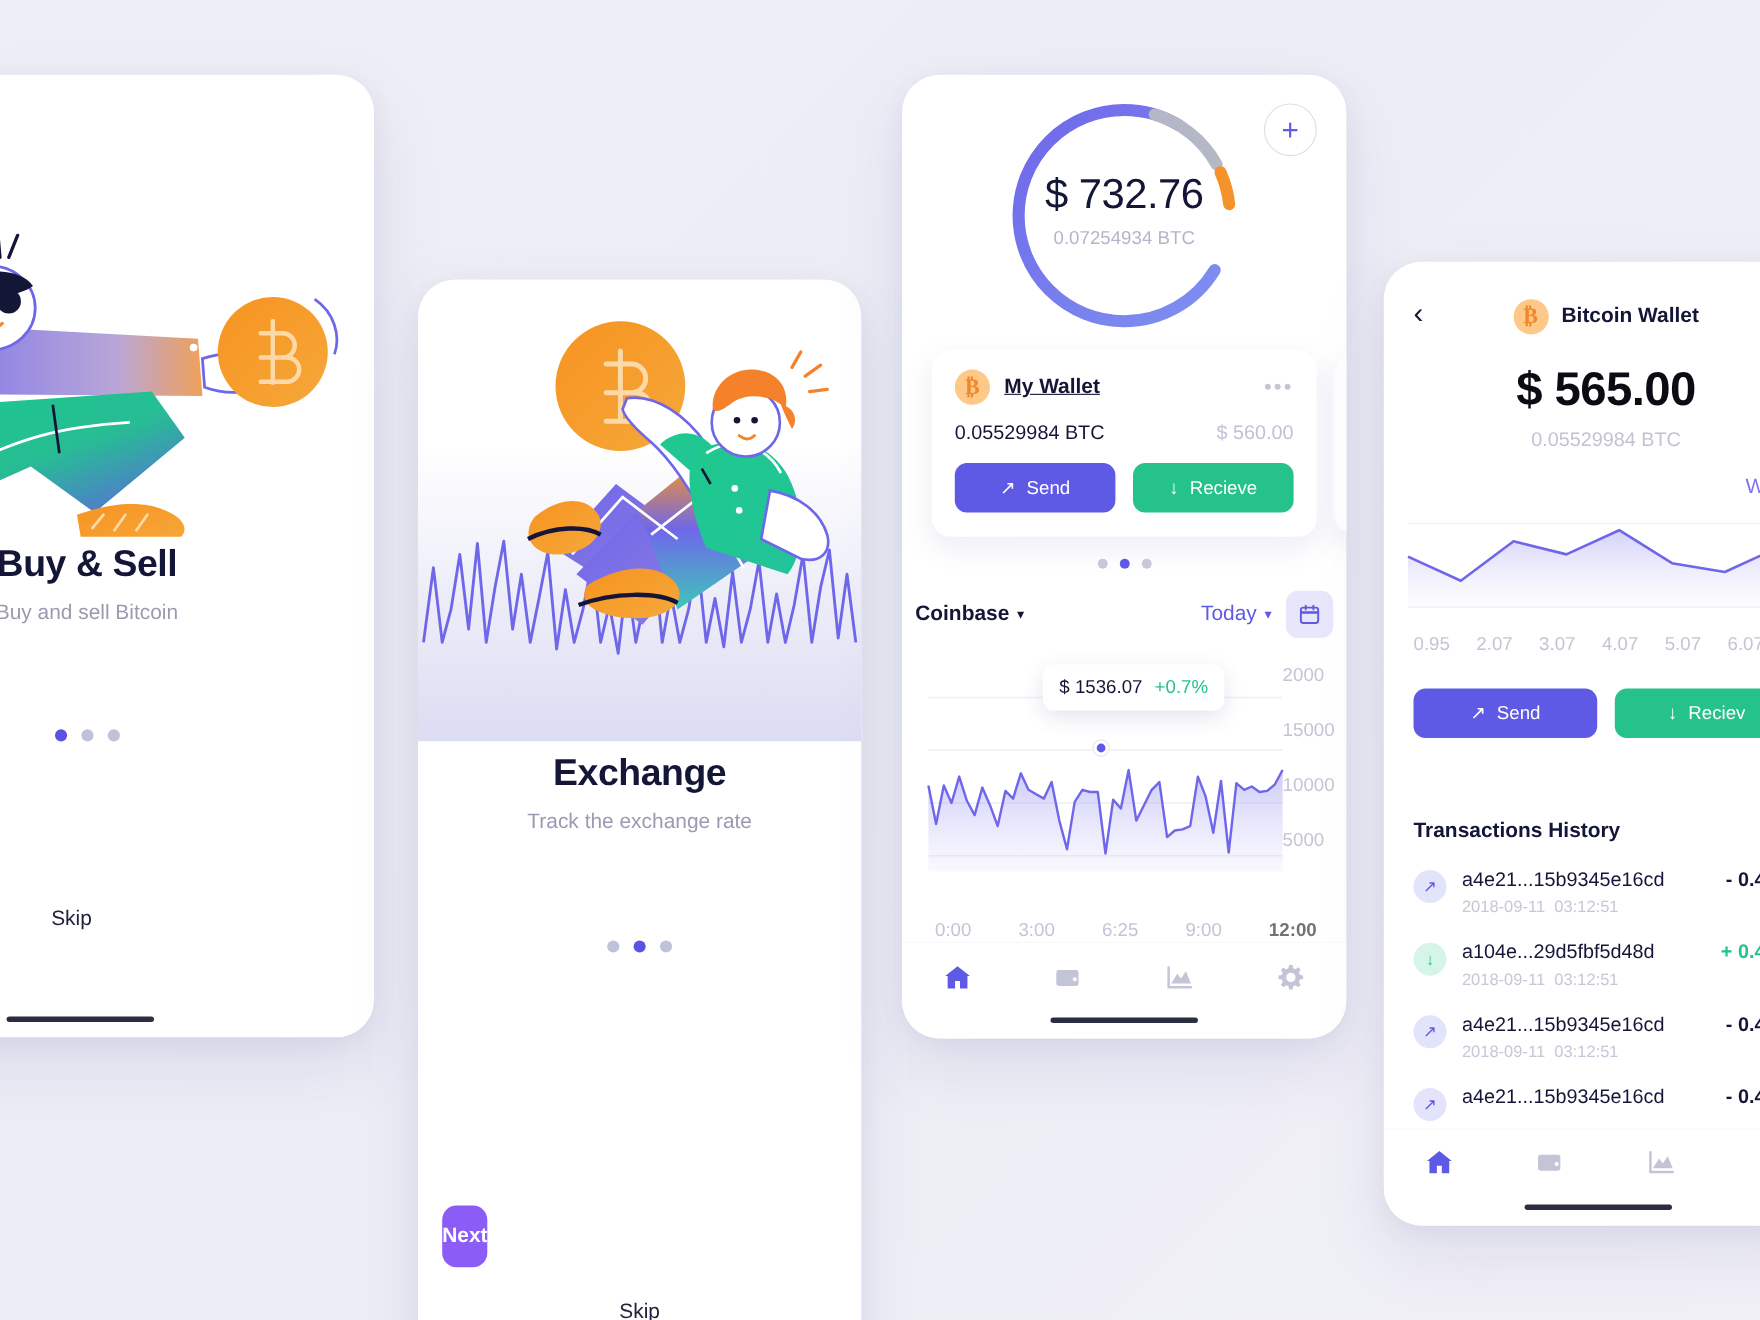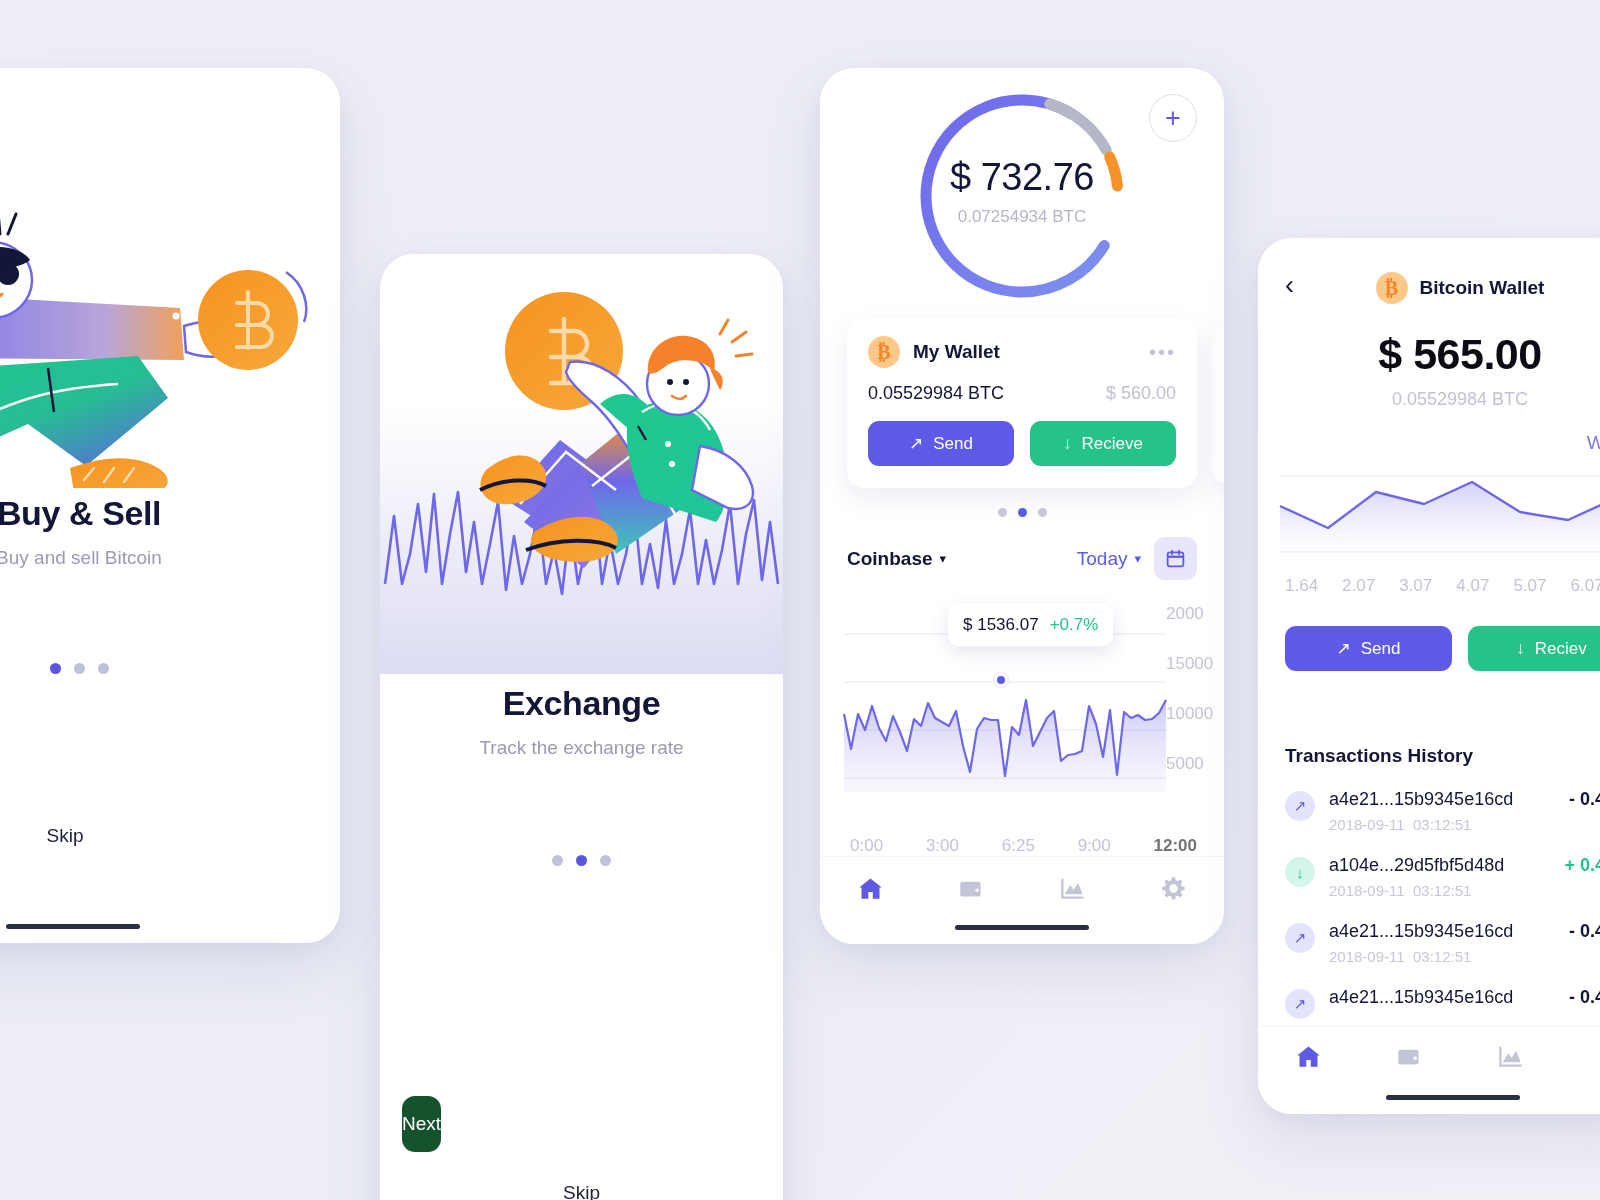--- a/index.html
+++ b/index.html
@@ -38,22 +38,22 @@
   .ob-sub {
     text-align: center; font-size: 19px; color: #9a9bb0;
     margin-top: 14px; font-weight: normal;
   }
   .dots { display: flex; gap: 13px; justify-content: center; }
   .dot { width: 11px; height: 11px; border-radius: 50%; background: #bfc2d8; }
   .dot.active { background: #5a55e0; }
   .btn-primary {
     display: flex; align-items: center; justify-content: center;
     height: 56px; border-radius: 13px;
-    background: #14532d; color: #fff;
-    font-size: 19px; font-weight: normal;
+    background: #8b5cf6; color: #fff;
+    font-size: 19px; font-weight: bold;
     border: none; cursor: pointer;
   }
   .btn-skip {
     text-align: center; font-size: 19px; color: #20223f;
     background: none; border: none; width: 100%; cursor: pointer;
     font-family: inherit;
   }
 
   
   #phone1 { left: -182px; top: 68px; width: 522px; height: 875px; }
@@ -90,39 +90,39 @@
     background: #fff; border-radius: 17px;
     box-shadow: 0 10px 26px rgba(90,95,160,0.10);
   }
   .wcard-head { display: flex; align-items: center; }
   .btc-badge {
     width: 32px; height: 32px; border-radius: 50%;
     background: #fdc888; color: #f2862b;
     display: flex; align-items: center; justify-content: center;
     font-size: 20px; font-weight: bold; font-family: "Liberation Serif", serif;
   }
-  .wcard-name { margin-left: 13px; font-size: 19px; font-weight: bold; color: #141638; }
+  .wcard-name { margin-left: 13px; font-size: 19px; font-weight: bold; color: #141638; text-decoration: underline; }
   .dots3 { margin-left: auto; color: #c3c5d6; font-size: 20px; letter-spacing: 2px; line-height: 0.6; cursor: pointer; }
   .wcard-row { display: flex; align-items: baseline; margin-top: 15px; }
   .wcard-btc { font-size: 18px; color: #141638; }
   .wcard-usd { margin-left: auto; font-size: 18px; color: #bfc1d2; }
   .wcard-actions { display: flex; gap: 16px; margin-top: 17px; }
   .act {
     flex: 1; height: 45px; border-radius: 11px; border: none; cursor: pointer;
     color: #fff; font-size: 17px; font-family: inherit;
     display: flex; align-items: center; justify-content: center; gap: 10px;
   }
   .act.send { background: #5f5ae6; }
   .act.recv { background: #25c38a; }
 
   .carousel-dots { display: flex; gap: 11px; justify-content: center; margin-top: 10px; }
   .cdot { width: 9px; height: 9px; border-radius: 50%; background: #c8cada; }
   .cdot.active { background: #5f5ae6; }
 
-  .filters { display: flex; align-items: center; padding: 0 27px; margin-top: 20px; }
+  .filters { display: flex; align-items: center; padding: 0 12px; margin-top: 20px; }
   .exch { font-size: 19px; font-weight: bold; color: #141638; cursor: pointer; }
   .chev { font-size: 13px; color: #141638; margin-left: 7px; }
   .today { margin-left: auto; font-size: 19px; color: #5f5ae6; cursor: pointer; }
   .cal-btn {
     width: 43px; height: 43px; border-radius: 11px; background: #e7e6fb;
     margin-left: 13px; display: flex; align-items: center; justify-content: center;
     cursor: pointer;
   }
 
   .chart-area { position: relative; margin-top: 12px; height: 238px; }
@@ -509,21 +509,21 @@
             <stop offset="0" stop-color="#8d88ee" stop-opacity="0.38"></stop>
             <stop offset="1" stop-color="#cfcdf8" stop-opacity="0.05"></stop>
           </linearGradient>
         </defs>
         <line x1="22" y1="22" x2="404" y2="22" stroke="#f1f1f8" stroke-width="1.4"></line>
         <line x1="22" y1="98" x2="404" y2="98" stroke="#f1f1f8" stroke-width="1.4"></line>
         <path d="M22,52 L70,74 L118,38 L166,50 L214,28 L262,58 L310,66 L358,44 L404,34 L404,98 L22,98 Z" fill="url(#areaf2)"></path>
         <polyline points="22,52 70,74 118,38 166,50 214,28 262,58 310,66 358,44 404,34" fill="none" stroke="#6f67ea" stroke-width="2.4" stroke-linejoin="round"></polyline>
       </svg>
       <div class="p4-x">
-        <span>1.64</span>
+        <span>0.95</span>
         <span>2.07</span>
         <span>3.07</span>
         <span>4.07</span>
         <span>5.07</span>
         <span>6.07</span>
       </div>
       <div class="p4-actions" style="padding-bottom:30px">
         <button class="act send">
           <span>↗</span>
           <span>Send</span>

